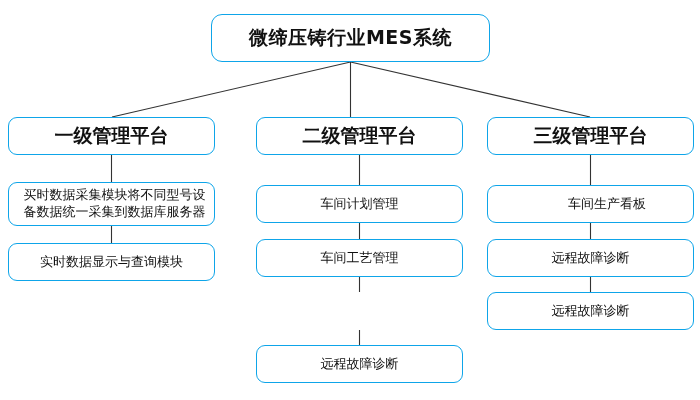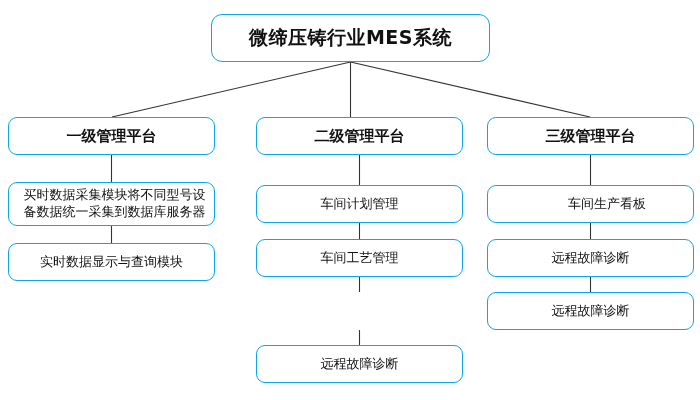--- a/index.html
+++ b/index.html
@@ -47,21 +47,21 @@
     width: 279px;
     height: 48px;
     border-radius: 11px;
     font-size: 19px;
     font-weight: bold;
     letter-spacing: 0.5px;
   }
   .node-level {
     top: 117px;
     height: 38px;
-    font-size: 15px;
+    font-size: 19px;
     font-weight: bold;
   }
   .node-level.col1 { left: 8px;   width: 207px; }
   .node-level.col2 { left: 256px; width: 207px; }
   .node-level.col3 { left: 487px; width: 207px; }
 
   .node-leaf {
     font-size: 13px;
     height: 38px;
     padding: 0 6px;

